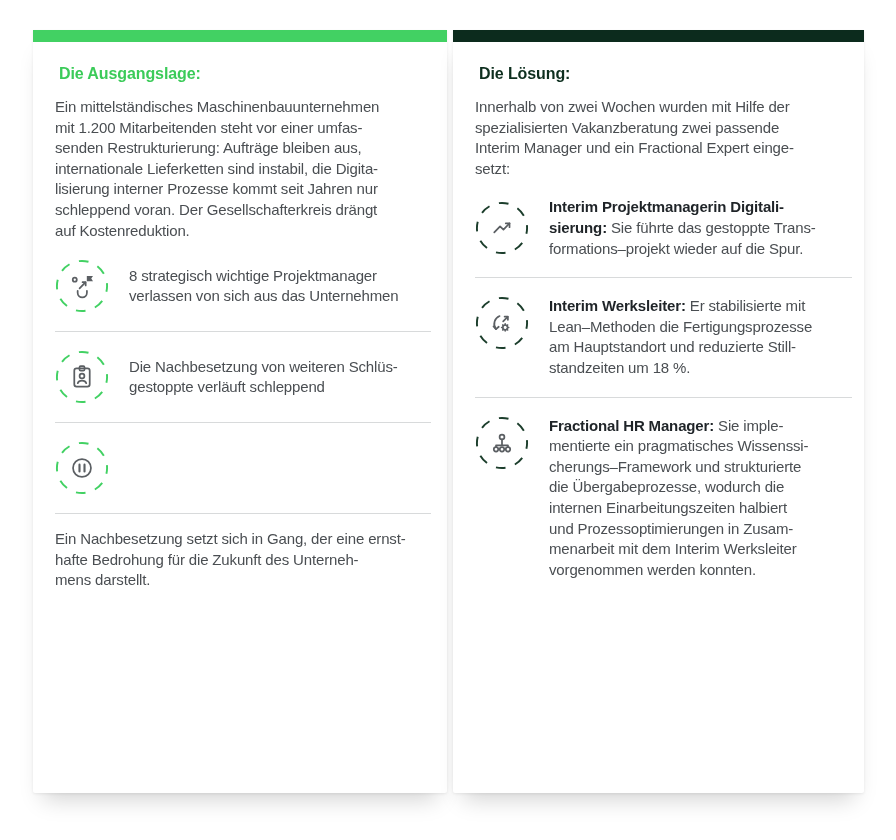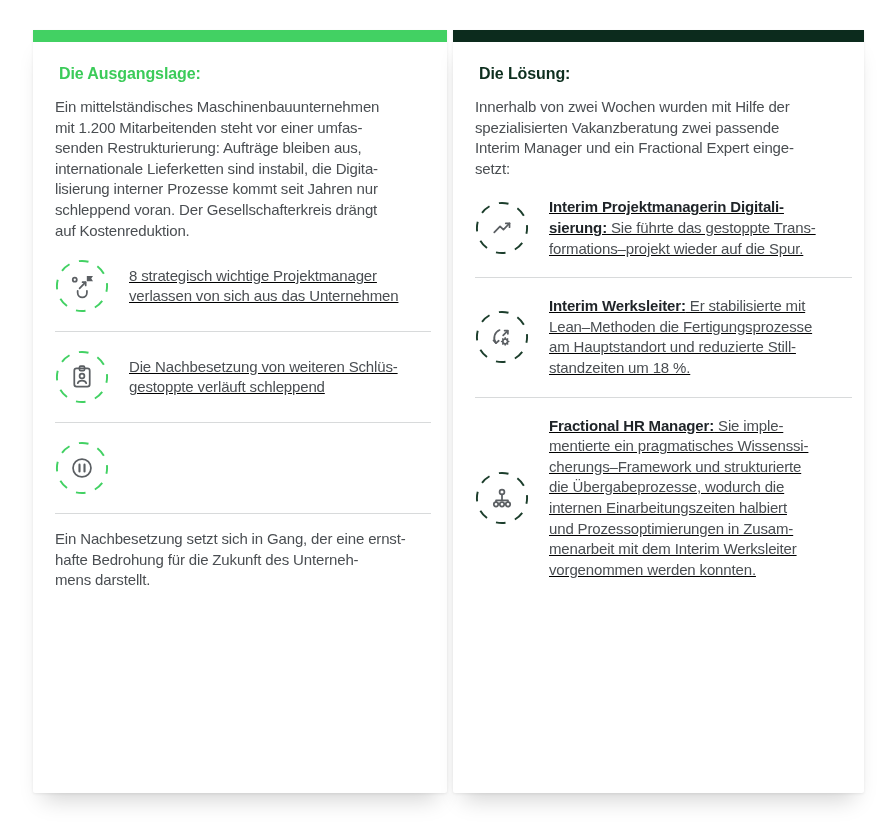--- a/index.html
+++ b/index.html
@@ -17,22 +17,22 @@
   .card.left{width:414px;border-top:12px solid var(--green,#42d163);padding:18px 16px 0 22px;}
   .card.right{width:411px;border-top:12px solid var(--dark,#0c2b1d);padding:18px 12px 17px 22px;}
   h2{font-size:16px;line-height:23px;margin:2px 0 12px 4px;font-weight:bold;letter-spacing:-.1px;}
   .card.left h2{color:var(--green-text,#3bcb59);}
   .card.right h2{color:var(--dark-text,#0e2f1f);}
   p.body{
     font-size:15px;line-height:20.6px;color:#4a4e52;margin:0 0 13px 0;
     white-space:pre-line;letter-spacing:-.15px;
   }
   hr.divider{border:none;border-top:1px solid #d8dadb;margin:15px 0;}
-  .item{display:flex;align-items:center;gap:20px;margin:18px 0;text-decoration:underline;}
-  .item.top{align-items:center;}
+  .item{display:flex;align-items:center;gap:20px;margin:18px 0;}
+  .item.top{align-items:flex-start;}
   .badge{flex:0 0 54px;width:54px;height:54px;}
   .ring{fill:none;stroke-width:2;stroke-dasharray:10.2 10.2;stroke-dashoffset:4;}
   .card.left .ring{stroke:var(--green,#42d163);}
   .card.right .ring{stroke:var(--ring-dark,#1c3e2c);}
   .glyph{fill:none;stroke:#5b5f63;stroke-width:1.8;stroke-linecap:round;stroke-linejoin:round;}
   .glyph-fill{fill:#5b5f63;stroke:none;}
   .glyph-white{fill:none;stroke:#ffffff;stroke-width:1.4;stroke-linecap:round;stroke-linejoin:round;}
   p.item-text{
     font-size:15px;line-height:20.6px;color:#4a4e52;margin:0;
     white-space:pre-line;letter-spacing:-.15px;flex:1;

